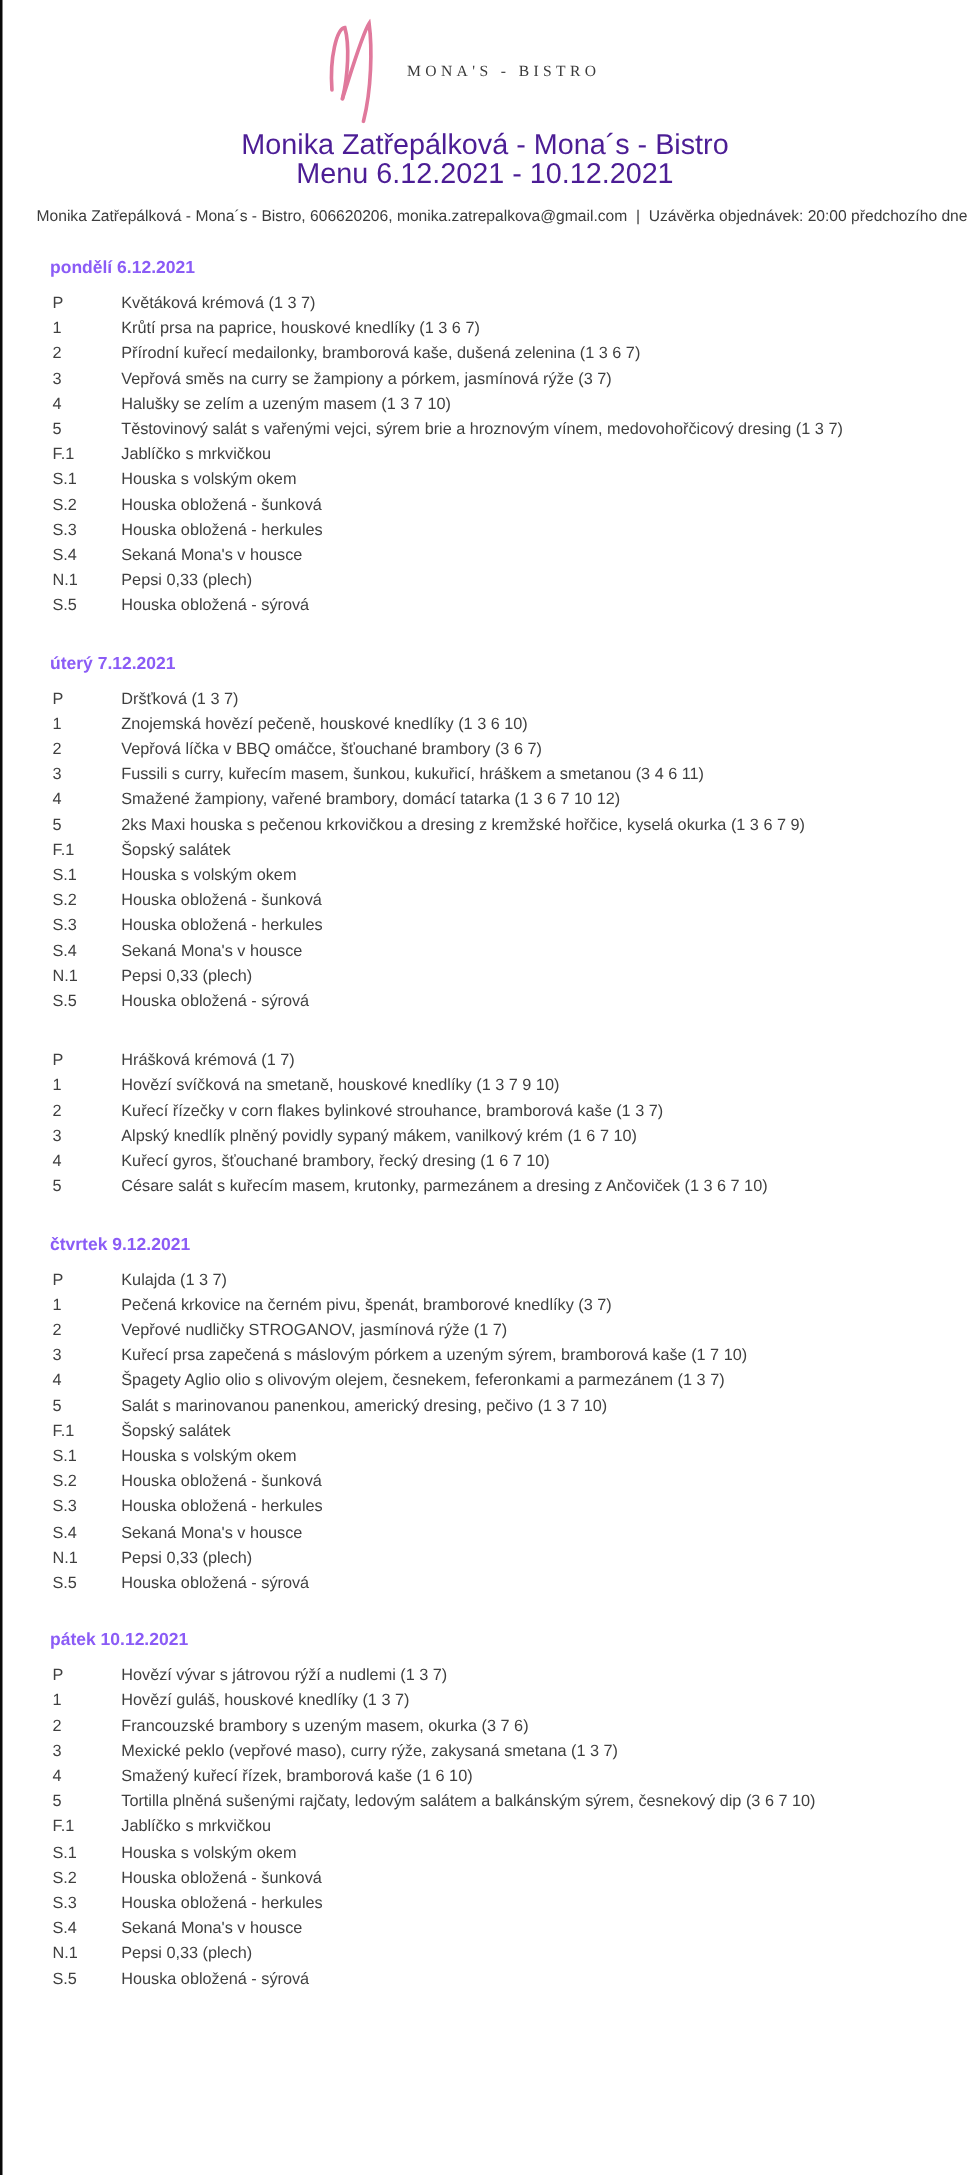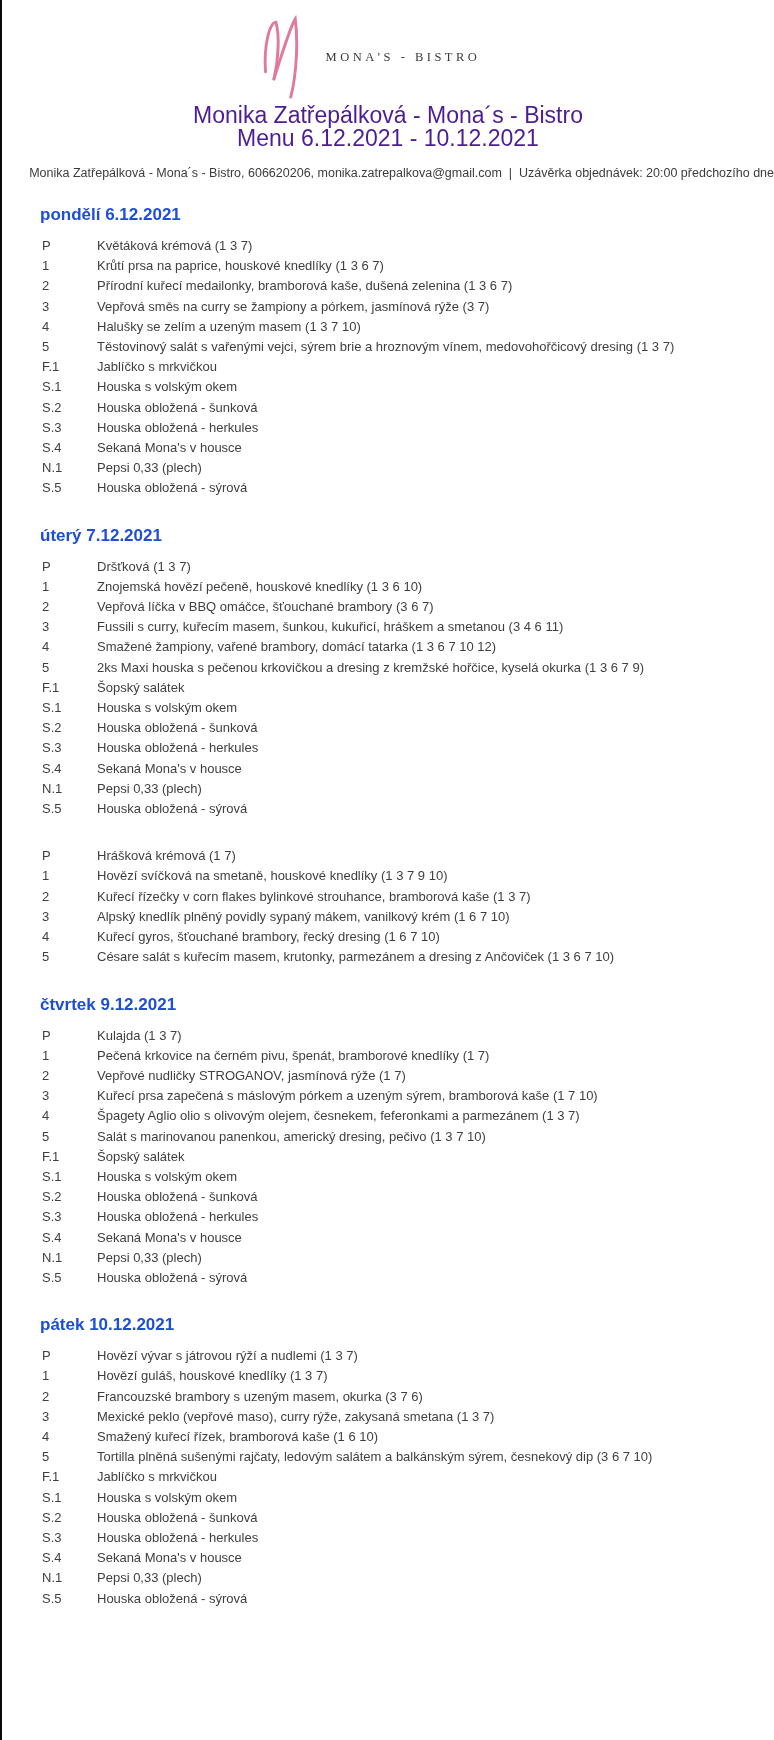--- a/index.html
+++ b/index.html
@@ -48,23 +48,23 @@
     color: #3c3c3c;
     margin-top: 16px;
     white-space: pre-wrap;
   }
 
   
   .menu-days { padding: 0 20px 0 38px; }
   .day { margin-top: 27px; }
   .day:first-child { margin-top: 25px; }
   .day-title {
-    font-size: 17px;
+    font-size: 14px;
     font-weight: bold;
-    color: #1d4ed8;
+    color: #8b5cf6;
     margin-bottom: 11px;
   }
   .menu-row {
     display: flex;
     align-items: baseline;
     line-height: 20.2px;
     font-size: 13px;
     color: #3f3f3f;
   }
   .menu-row .code {
@@ -231,21 +231,21 @@
         </div>
       </section>
       <section class="day">
         <h2 class="day-title">čtvrtek 9.12.2021</h2>
         <div class="menu-row">
           <span class="code">P</span>
           <span class="desc">Kulajda (1 3 7)</span>
         </div>
         <div class="menu-row">
           <span class="code">1</span>
-          <span class="desc">Pečená krkovice na černém pivu, špenát, bramborové knedlíky (1 7)</span>
+          <span class="desc">Pečená krkovice na černém pivu, špenát, bramborové knedlíky (3 7)</span>
         </div>
         <div class="menu-row">
           <span class="code">2</span>
           <span class="desc">Vepřové nudličky STROGANOV, jasmínová rýže (1 7)</span>
         </div>
         <div class="menu-row">
           <span class="code">3</span>
           <span class="desc">Kuřecí prsa zapečená s máslovým pórkem a uzeným sýrem, bramborová kaše (1 7 10)</span>
         </div>
         <div class="menu-row">

